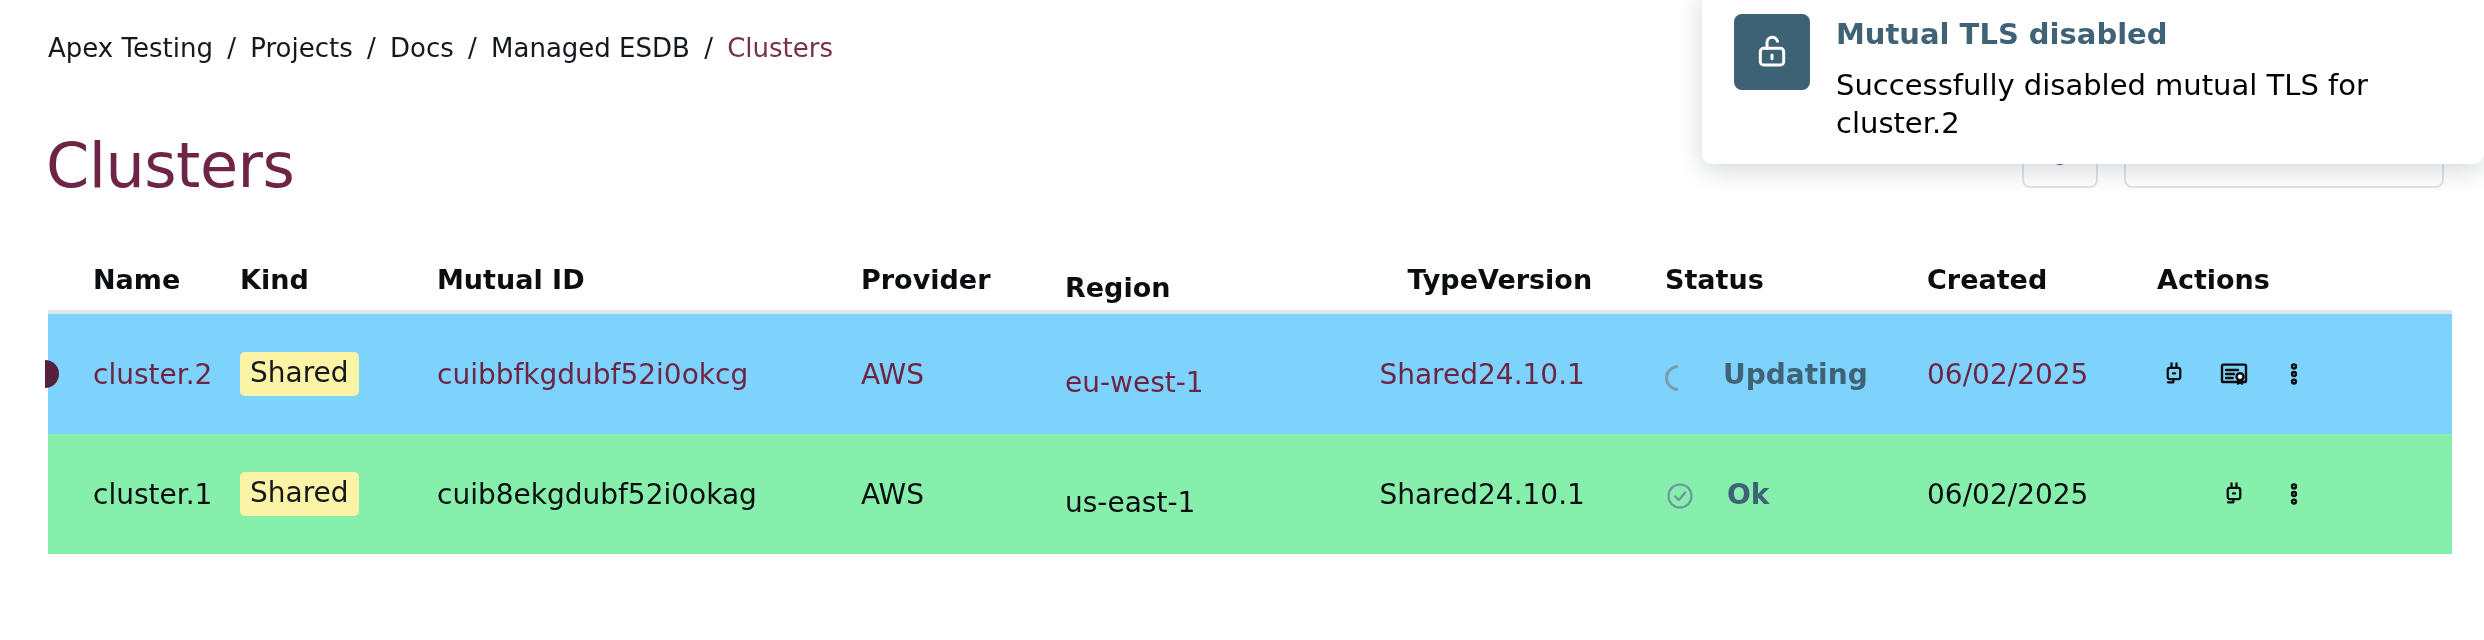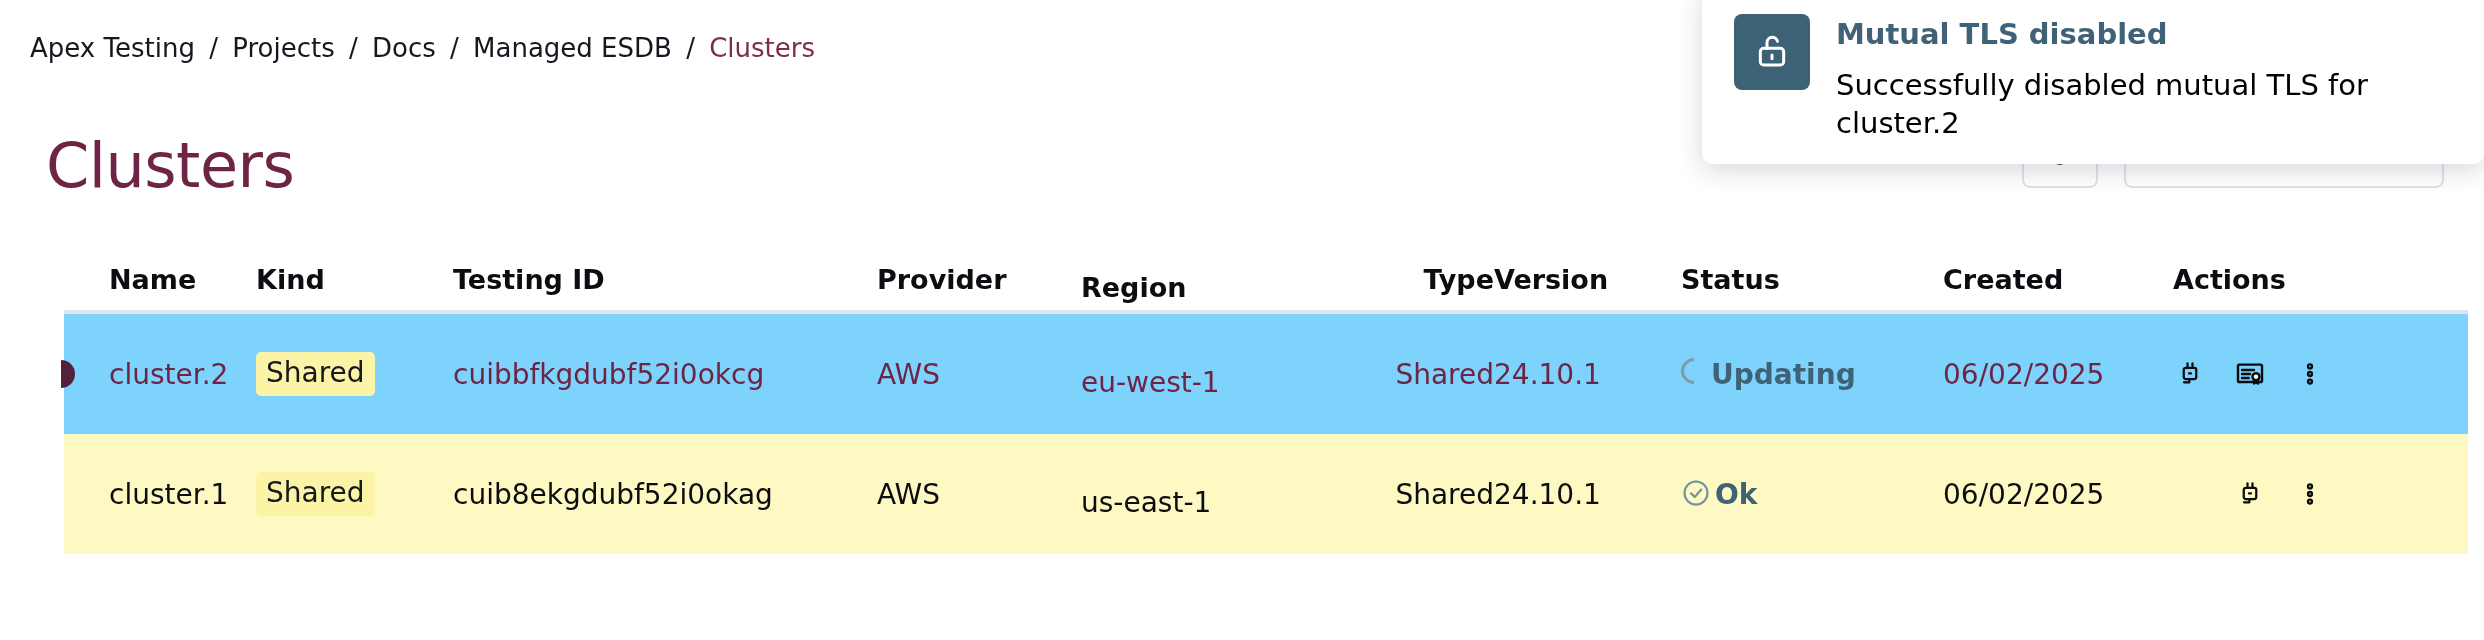--- a/index.html
+++ b/index.html
@@ -12,21 +12,21 @@
     height: 640px;
     position: relative;
     overflow: hidden;
     font-family: "DejaVu Sans", "Liberation Sans", sans-serif;
     -webkit-font-smoothing: antialiased;
   }
 
   
   .breadcrumb {
     position: absolute;
-    left: 30px;
+    left: 48px;
     top: 33px;
     font-size: 26px;
     line-height: 30px;
     color: #14181f;
     white-space: nowrap;
   }
   .breadcrumb .crumb { color: #14181f; }
   .breadcrumb .crumb.current { color: #7a2f4e; }
   .breadcrumb .sep { color: #14181f; padding: 0 6px; }
 
@@ -66,21 +66,21 @@
     color: #6e2545;
     font-size: 24px;
     white-space: nowrap;
   }
   .tb-btn.icon-only { width: 76px; padding: 0; }
   .tb-btn.wide { width: 320px; justify-content: space-between; }
 
   
   .table {
     position: absolute;
-    left: 64px;
+    left: 48px;
     top: 248px;
     width: 2404px;
   }
   .thead {
     display: flex;
     align-items: center;
     height: 62px;
     padding-left: 45px;
   }
   .thead .th {
@@ -97,21 +97,21 @@
   .row {
     position: relative;
     display: flex;
     align-items: center;
     height: 120px;
     padding-left: 45px;
     font-size: 28px;
     white-space: nowrap;
   }
   .row.r0 { background: #7dd3fc; color: #6e2545; }
-  .row.r1 { background: #fef9c3; color: #0b0d10; }
+  .row.r1 { background: #86efac; color: #0b0d10; }
 
   
   .row-marker {
     position: absolute;
     left: -3px;
     top: 50%;
     transform: translateY(-50%);
     width: 14px;
     height: 28px;
     background: #55203b;
@@ -137,22 +137,22 @@
     color: #16181c;
     border-radius: 5px;
     padding: 5px 10px 7px;
     font-size: 28px;
     line-height: 32px;
   }
 
   
   .status {
     display: flex;
-    align-items: flex-start;
-    gap: 4px;
+    align-items: flex-end;
+    gap: 32px;
     color: #3f6277;
     font-weight: 700;
     font-size: 28px;
   }
   .spinner {
     width: 26px;
     height: 26px;
     border-radius: 50%;
     border: 3px solid transparent;
     border-top-color: #7d9cad;
@@ -258,21 +258,21 @@
       </svg>
     </span>
   </div>
 </div>
 
 <div class="table">
 
   <div class="thead">
     <div class="th c-name">Name</div>
     <div class="th c-kind">Kind</div>
-    <div class="th c-id">Testing ID</div>
+    <div class="th c-id">Mutual ID</div>
     <div class="th c-provider">Provider</div>
     <div class="th c-region">Region</div>
     <div class="th c-type">Type</div>
     <div class="th c-version">Version</div>
     <div class="th c-status">Status</div>
     <div class="th c-created">Created</div>
     <div class="th c-actions">Actions</div>
   </div>
 
   <div class="divider"></div>

